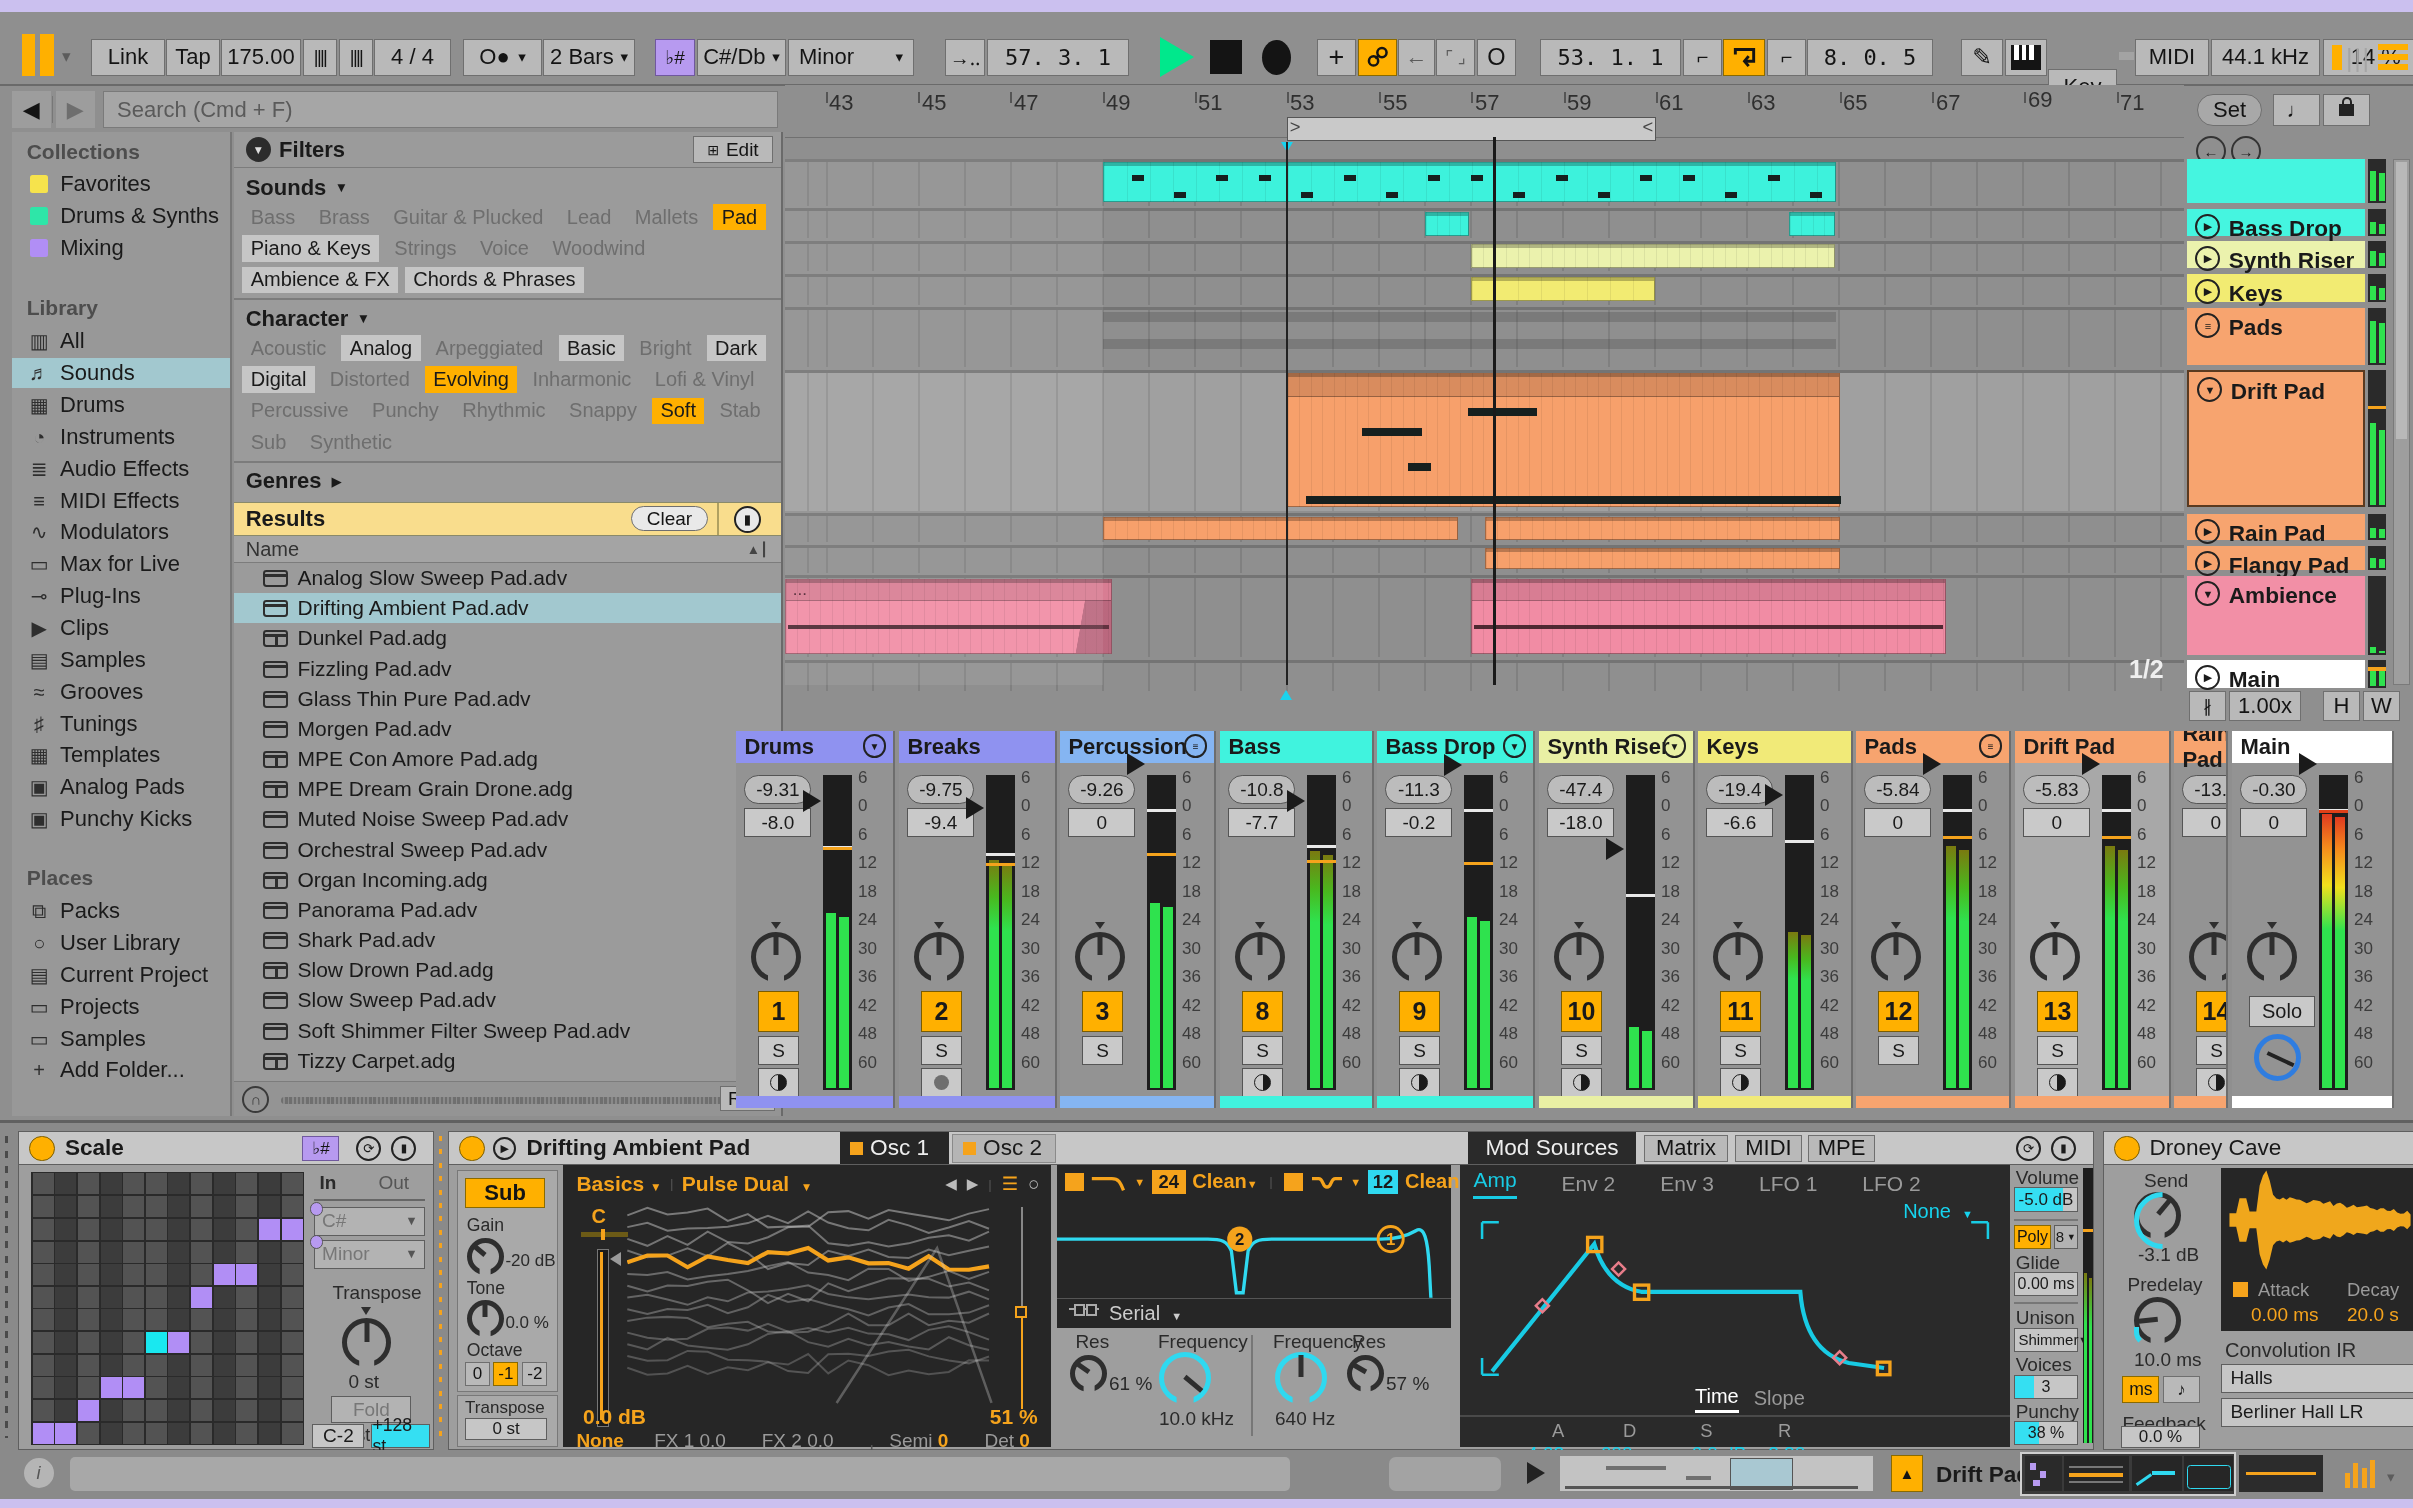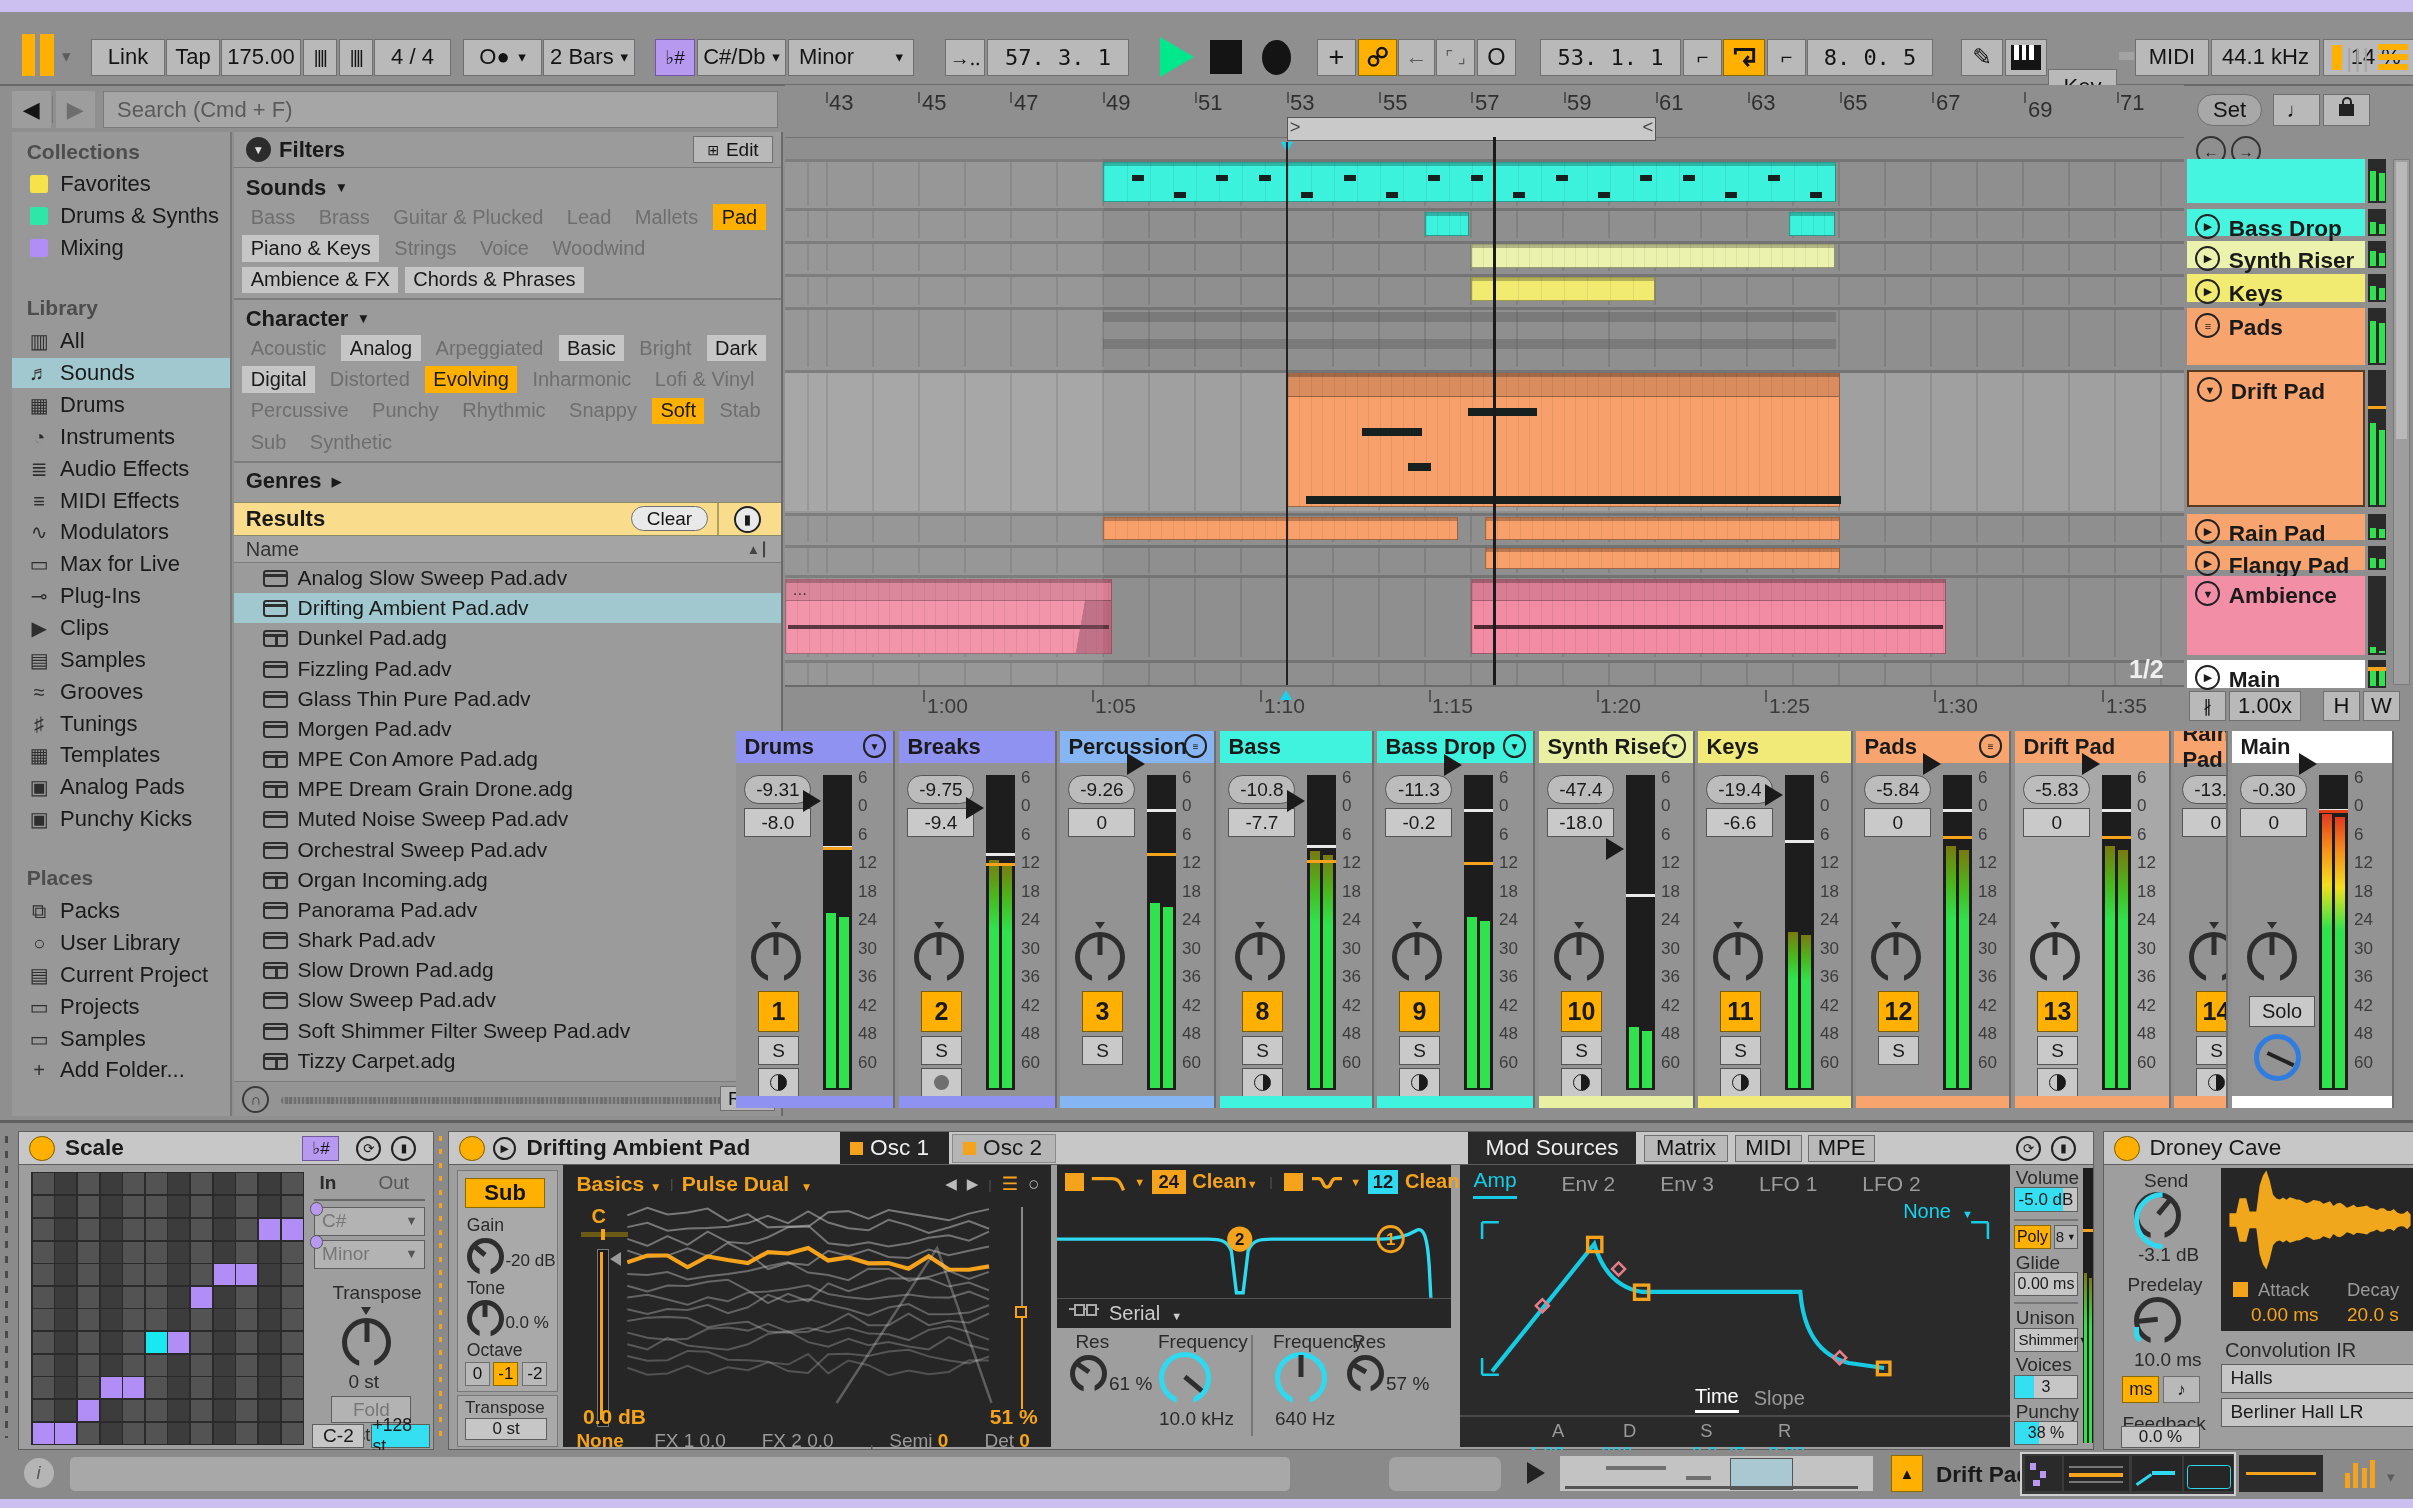--- a/index.html
+++ b/index.html
@@ -329,21 +329,21 @@
         <div style="position: absolute; left: 782px; top: 5px; font-size: 22px; color: rgb(47, 47, 47);">59</div>
         <div style="position: absolute; left: 779px; top: 6.7px; width: 1.7px; height: 11.7px; background: rgb(85, 85, 85);"></div>
         <div style="position: absolute; left: 874px; top: 5px; font-size: 22px; color: rgb(47, 47, 47);">61</div>
         <div style="position: absolute; left: 871px; top: 6.7px; width: 1.7px; height: 11.7px; background: rgb(85, 85, 85);"></div>
         <div style="position: absolute; left: 966px; top: 5px; font-size: 22px; color: rgb(47, 47, 47);">63</div>
         <div style="position: absolute; left: 963px; top: 6.7px; width: 1.7px; height: 11.7px; background: rgb(85, 85, 85);"></div>
         <div style="position: absolute; left: 1058px; top: 5px; font-size: 22px; color: rgb(47, 47, 47);">65</div>
         <div style="position: absolute; left: 1055px; top: 6.7px; width: 1.7px; height: 11.7px; background: rgb(85, 85, 85);"></div>
         <div style="position: absolute; left: 1151px; top: 5px; font-size: 22px; color: rgb(47, 47, 47);">67</div>
         <div style="position: absolute; left: 1147px; top: 6.7px; width: 1.7px; height: 11.7px; background: rgb(85, 85, 85);"></div>
-        <div style="position: absolute; left: 1243px; top: 12px; font-size: 22px; color: rgb(47, 47, 47);">69</div>
+        <div style="position: absolute; left: 1243px; top: 2px; font-size: 22px; color: rgb(47, 47, 47);">69</div>
         <div style="position: absolute; left: 1239px; top: 6.7px; width: 1.7px; height: 11.7px; background: rgb(85, 85, 85);"></div>
         <div style="position: absolute; left: 1335px; top: 5px; font-size: 22px; color: rgb(47, 47, 47);">71</div>
         <div style="position: absolute; left: 1332px; top: 6.7px; width: 1.7px; height: 11.7px; background: rgb(85, 85, 85);"></div>
       </div>
     <div id="arr-rows" class="abs" style="left:0;top:0;width:1399px;height:600px;">
         <div style="position: absolute; left: 0px; top: 74px; width: 1399px; height: 47px; border-top: 3.4px solid rgb(116, 116, 116); box-sizing: border-box; background: repeating-linear-gradient(90deg, rgba(0, 0, 0, 0.1) 0px, rgba(0, 0, 0, 0.1) 1.7px, transparent 1.7px, transparent 46px) 41px 0px rgb(143, 143, 143);"></div>
         <div style="position: absolute; left: 0px; top: 123px; width: 1399px; height: 30px; border-top: 3.4px solid rgb(116, 116, 116); box-sizing: border-box; background: repeating-linear-gradient(90deg, rgba(0, 0, 0, 0.1) 0px, rgba(0, 0, 0, 0.1) 1.7px, transparent 1.7px, transparent 46px) 41px 0px rgb(143, 143, 143);"></div>
         <div style="position: absolute; left: 0px; top: 156px; width: 1399px; height: 30px; border-top: 3.4px solid rgb(116, 116, 116); box-sizing: border-box; background: repeating-linear-gradient(90deg, rgba(0, 0, 0, 0.1) 0px, rgba(0, 0, 0, 0.1) 1.7px, transparent 1.7px, transparent 46px) 41px 0px rgb(143, 143, 143);"></div>
         <div style="position: absolute; left: 0px; top: 189px; width: 1399px; height: 31px; border-top: 3.4px solid rgb(116, 116, 116); box-sizing: border-box; background: repeating-linear-gradient(90deg, rgba(0, 0, 0, 0.1) 0px, rgba(0, 0, 0, 0.1) 1.7px, transparent 1.7px, transparent 46px) 41px 0px rgb(143, 143, 143);"></div>
         <div style="position: absolute; left: 0px; top: 222px; width: 1399px; height: 60px; border-top: 3.4px solid rgb(116, 116, 116); box-sizing: border-box; background: repeating-linear-gradient(90deg, rgba(0, 0, 0, 0.1) 0px, rgba(0, 0, 0, 0.1) 1.7px, transparent 1.7px, transparent 46px) 41px 0px rgb(143, 143, 143);"></div>
@@ -418,38 +418,20 @@
       </div>
     <div class="abs" style="left:0;top:74px;width:318px;height:526px;background:rgba(255,255,255,.08);"></div>
     <div id="loop-brace" class="abs" style="left:502px;top:32px;width:369px;height:23.5px;background:#c9c9c9;border:1.7px solid #555;box-sizing:border-box;">
       <span style="position:absolute;left:1.7px;top:-1.7px;font-size:18.4px;color:#444;">˃</span>
       <span style="position:absolute;right:1.7px;top:-1.7px;font-size:18.4px;color:#444;">˂</span>
     </div>
     <div class="abs" style="left:496px;top:57px;width:0;height:0;border-top:10px solid #19d3ee;border-left:6.7px solid transparent;border-right:6.7px solid transparent;"></div>
     <div class="abs" style="left:501px;top:57px;width:1.7px;height:543px;background:#222;"></div>
     <div class="abs" style="left:708px;top:52px;width:2.5px;height:548px;background:#1a1a1a;"></div>
 
-    <div id="time-ruler" class="abs" style="left:0;top:600px;width:1399px;height:37px;background:#8f8f8f;border-top:2.5px solid #6a6a6a;">
-        <div style="position: absolute; left: 142px; top: 6.7px; font-size: 21px; color: rgb(58, 58, 58);">1:00</div>
-        <div style="position: absolute; left: 138px; top: 3.4px; width: 1.7px; height: 11.7px; background: rgb(85, 85, 85);"></div>
-        <div style="position: absolute; left: 310px; top: 6.7px; font-size: 21px; color: rgb(58, 58, 58);">1:05</div>
-        <div style="position: absolute; left: 307px; top: 3.4px; width: 1.7px; height: 11.7px; background: rgb(85, 85, 85);"></div>
-        <div style="position: absolute; left: 479px; top: 6.7px; font-size: 21px; color: rgb(58, 58, 58);">1:10</div>
-        <div style="position: absolute; left: 475px; top: 3.4px; width: 1.7px; height: 11.7px; background: rgb(85, 85, 85);"></div>
-        <div style="position: absolute; left: 647px; top: 6.7px; font-size: 21px; color: rgb(58, 58, 58);">1:15</div>
-        <div style="position: absolute; left: 644px; top: 3.4px; width: 1.7px; height: 11.7px; background: rgb(85, 85, 85);"></div>
-        <div style="position: absolute; left: 815px; top: 6.7px; font-size: 21px; color: rgb(58, 58, 58);">1:20</div>
-        <div style="position: absolute; left: 812px; top: 3.4px; width: 1.7px; height: 11.7px; background: rgb(85, 85, 85);"></div>
-        <div style="position: absolute; left: 984px; top: 6.7px; font-size: 21px; color: rgb(58, 58, 58);">1:25</div>
-        <div style="position: absolute; left: 980px; top: 3.4px; width: 1.7px; height: 11.7px; background: rgb(85, 85, 85);"></div>
-        <div style="position: absolute; left: 1152px; top: 6.7px; font-size: 21px; color: rgb(58, 58, 58);">1:30</div>
-        <div style="position: absolute; left: 1149px; top: 3.4px; width: 1.7px; height: 11.7px; background: rgb(85, 85, 85);"></div>
-        <div style="position: absolute; left: 1321px; top: 6.7px; font-size: 21px; color: rgb(58, 58, 58);">1:35</div>
-        <div style="position: absolute; left: 1317px; top: 3.4px; width: 1.7px; height: 11.7px; background: rgb(85, 85, 85);"></div>
-      </div>
     <div class="abs" style="left:495px;top:605px;width:0;height:0;border-bottom:10px solid #19d3ee;border-left:6.7px solid transparent;border-right:6.7px solid transparent;"></div>
   </div>
 
   <div class="abs btn pill" style="left:2197px;top:94px;width:65px;height:32px;border-radius:17px;background:#a8a8a8;">Set</div>
   <div class="abs btn" style="left:2273px;top:94px;width:47px;height:32px;font-size:20px;">♩</div>
   <div class="abs btn" style="left:2323px;top:94px;width:47px;height:32px;padding:3.4px;">
     <span style="display:inline-block;width:15px;height:11.7px;background:#222;position:relative;">
         <span style="position:absolute;left:2.5px;top:-7.5px;width:10px;height:7.5px;border:2.5px solid #222;border-bottom:none;border-radius:6.7px 6.7px 0 0;box-sizing:border-box;"></span>
       </span>
   </div>

